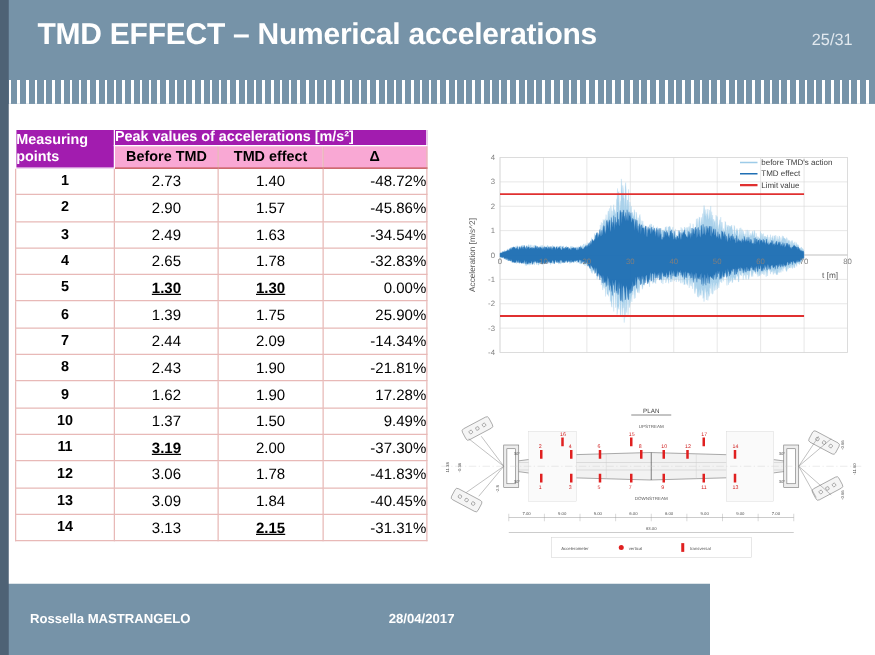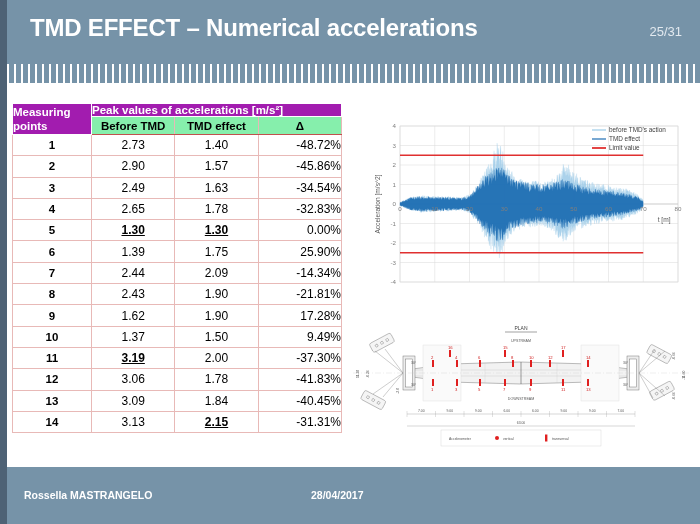--- a/index.html
+++ b/index.html
@@ -32,21 +32,21 @@
   
   #stripe-band{
     position:absolute;left:0;top:64px;width:700px;height:19px;
     background:#7693a8;
     background-image:repeating-linear-gradient(to right,
         #ffffff 0px,#ffffff 2px,
         #7693a8 2px,#7693a8 7px);
   }
   
   #footer{
-    position:absolute;left:0;bottom:0;width:700px;height:57px;
+    position:absolute;left:0;bottom:0;width:568px;height:57px;
     background:#7693a8;
     text-decoration:underline;
   }
   #footer-author{
     position:absolute;left:24px;top:22px;
     font-size:10.5px;font-weight:bold;color:#ffffff;
   }
   #footer-date{
     position:absolute;left:311px;top:22px;
     font-size:10.5px;font-weight:bold;color:#ffffff;
@@ -74,21 +74,21 @@
     text-align:left;vertical-align:middle;
     border:1px solid #ffffff;
   }
   th.mp-cell{
     width:78px;padding:4px 0 4px 7px;font-size:11.5px;line-height:14px;
   }
   th.peak-cell{
     padding:4px 6px 4px 8px;text-align:left;font-size:11.5px;
   }
   th.sub-cell{
-    background:#86efac;color:#000000;font-weight:bold;font-size:11.5px;
+    background:#f9a8d4;color:#000000;font-weight:bold;font-size:11.5px;
     border:1px solid #e8b9b7;border-bottom:1.6px solid #c0504d;
     padding:3px 4px;height:17px;
   }
   th.sub-before{width:90px;text-align:center;}
   th.sub-tmd{width:88px;text-align:center;}
   th.sub-delta{width:74px;text-align:center;}
   td.pt{
     text-align:center;font-weight:bold;font-size:11.5px;color:#000;
     border:1px solid #e8b9b7;height:20.3px;
   }

